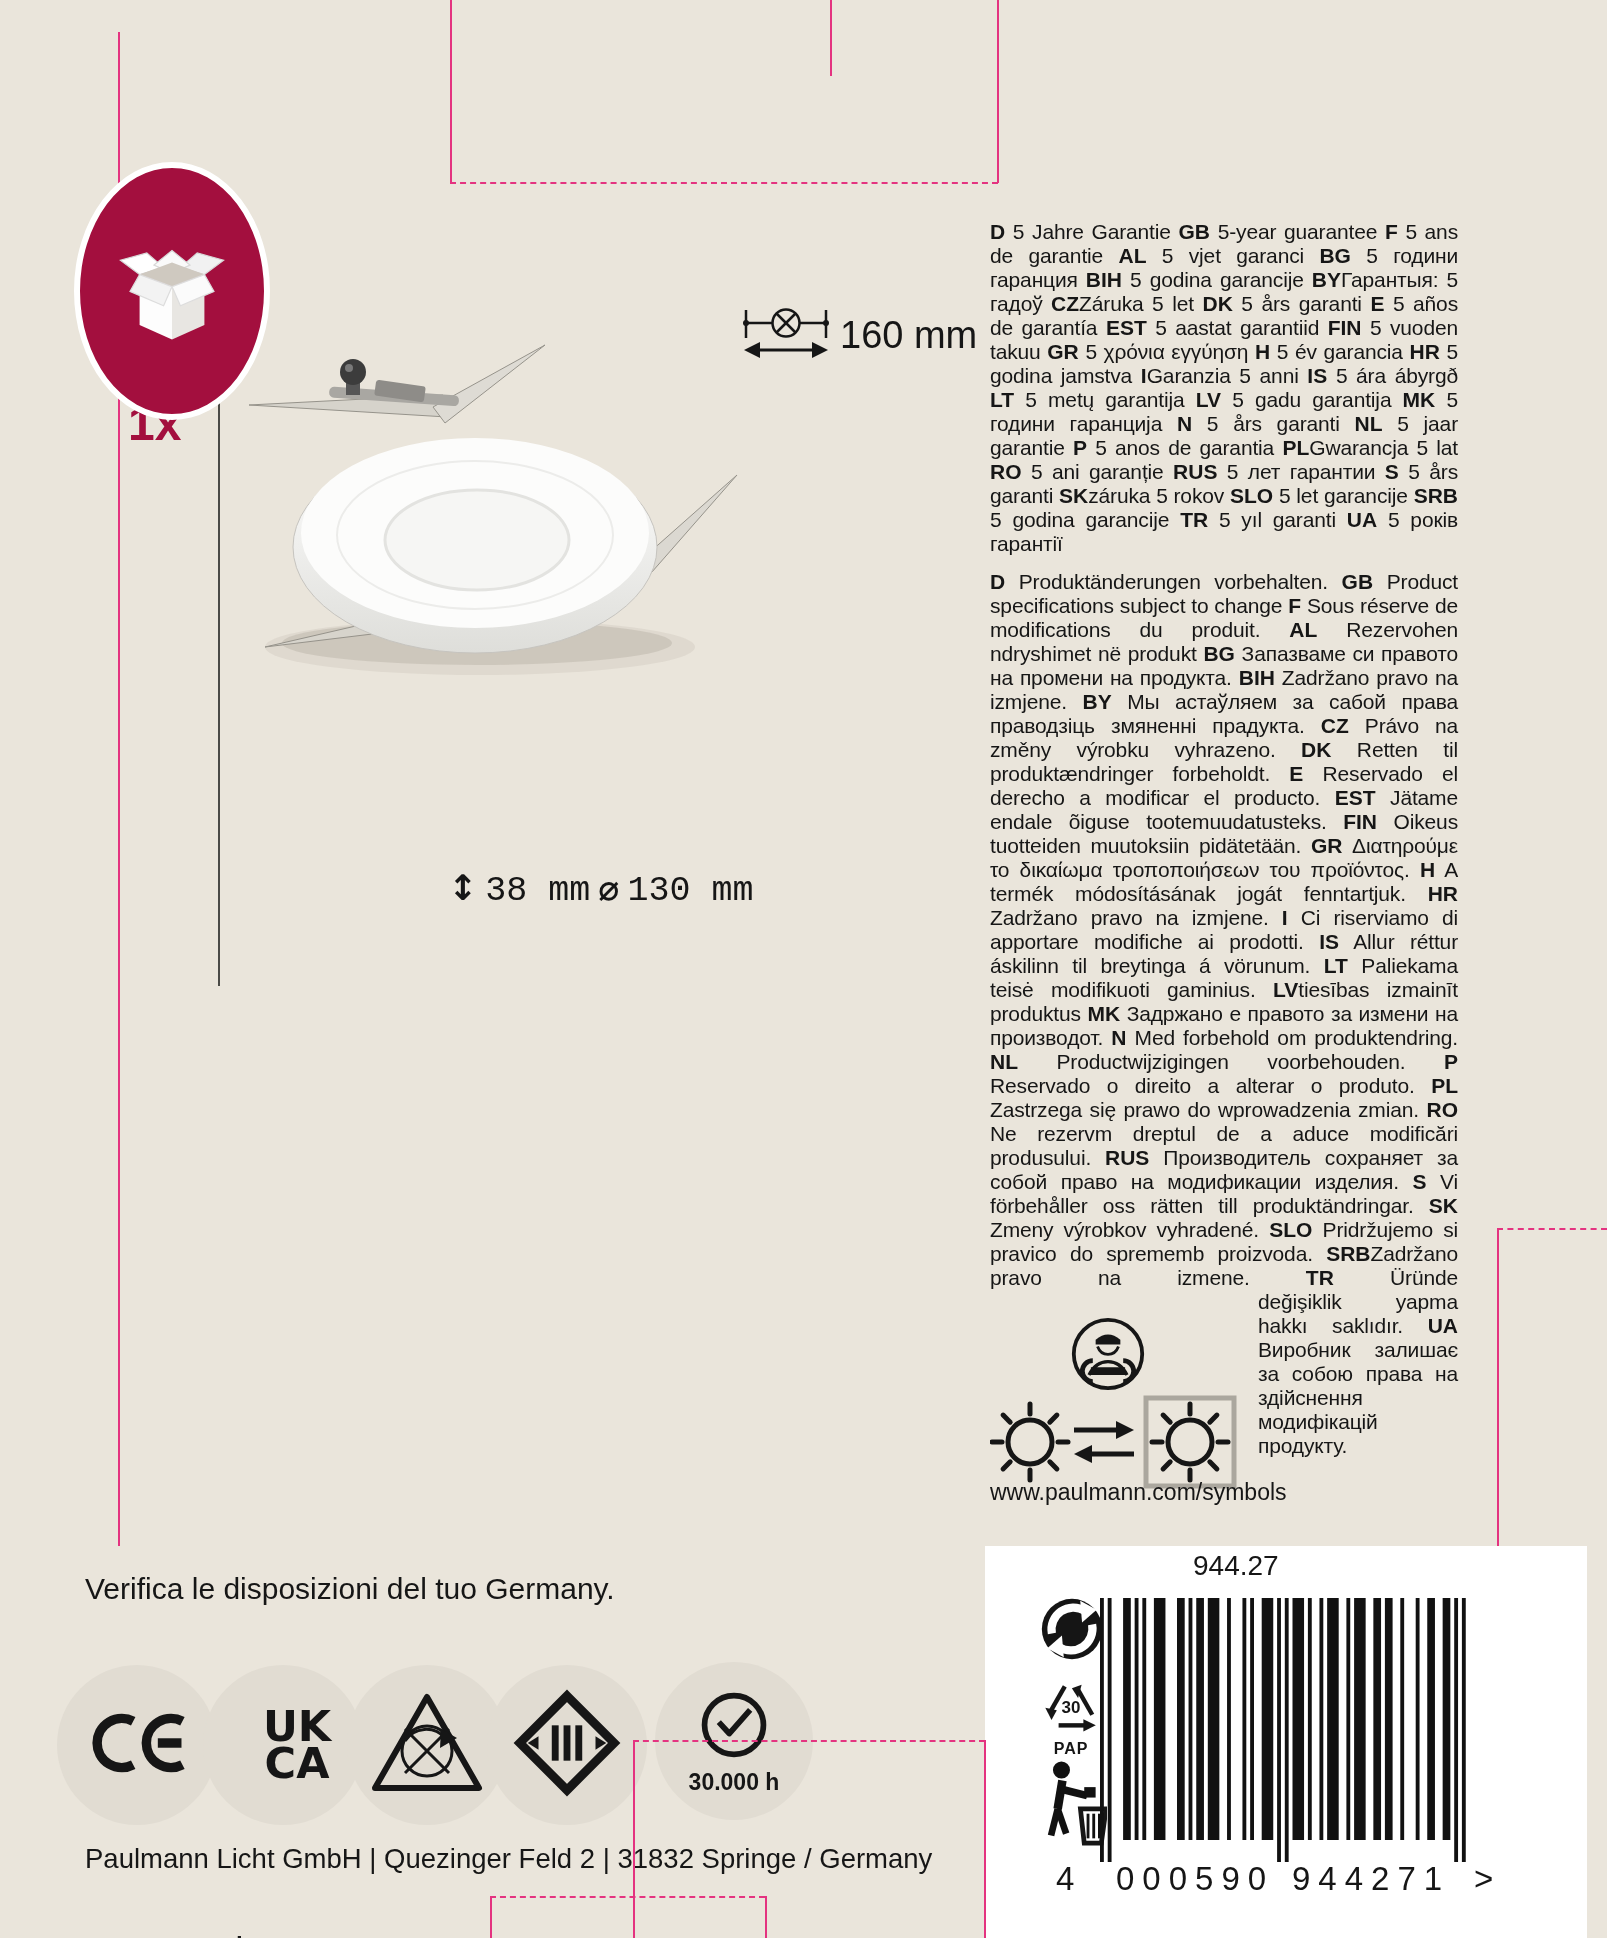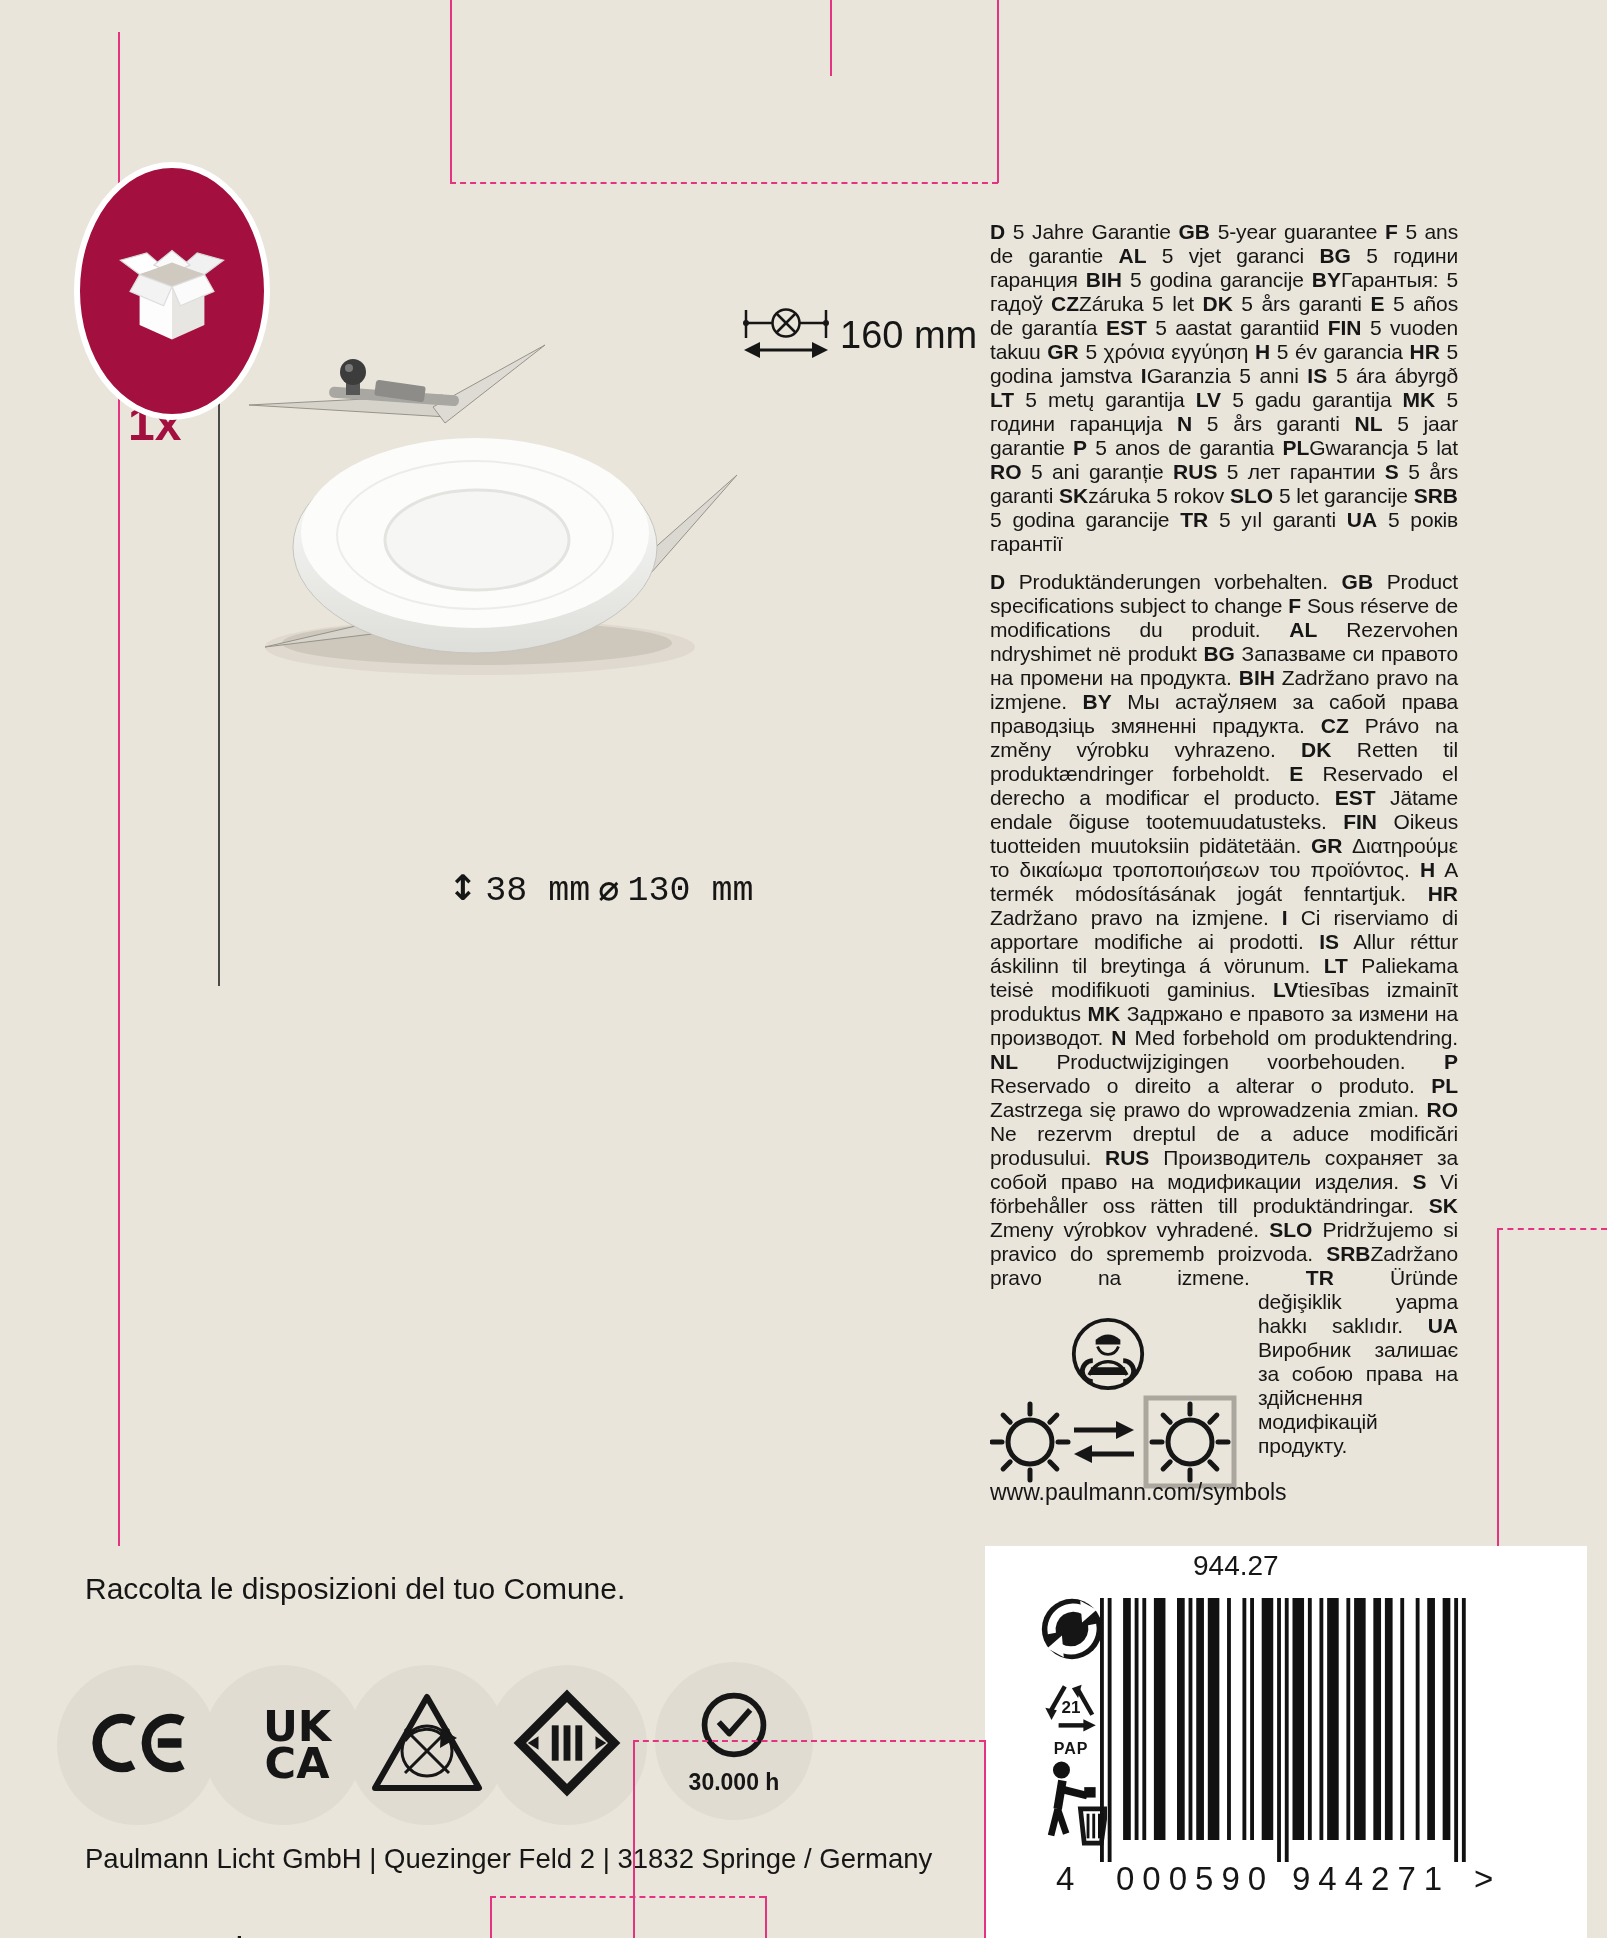--- a/index.html
+++ b/index.html
@@ -181,21 +181,21 @@
             <polygon points="102,51 84,60 102,69" fill="#161616"></polygon>
           </svg>
         </span>
         <span class="symbols-url">www.paulmann.com/symbols</span>
       </span>
       <span>değişiklik yapma hakkı saklıdır. <b>UA</b> Виробник залишає за собою права на здійснення модифікацій продукту.</span>
     </div>
   </div>
 
   <div class="disposal">
-    <div>Raccolta le disposizioni del tuo Comune.</div>
+    <div>Verifica le disposizioni del tuo Germany.</div>
   </div>
 
   <div class="badge" style="left:57px;top:1665px;width:160px;height:160px;">
     <span>
       <svg width="106" height="60" viewBox="0 0 112 62">
         <path d="M52 8 A26 26 0 1 0 52 54" class="stroke" stroke-width="10"></path>
         <path d="M104 8 A26 26 0 1 0 104 54" class="stroke" stroke-width="10"></path>
         <path d="M78 31 L103 31" class="stroke" stroke-width="10"></path>
       </svg>
     </span>
@@ -256,21 +256,21 @@
     </span>
     <span class="pap">
       <svg width="72" height="62" viewBox="0 0 80 70">
         <path d="M33 14 L17 42" class="stroke" stroke-width="5"></path>
         <polygon points="11,38 18,52 24,41" fill="#161616"></polygon>
         <path d="M26 58 L56 58" class="stroke" stroke-width="5"></path>
         <polygon points="54,51 68,58 54,65" fill="#161616"></polygon>
         <path d="M64 46 L48 18" class="stroke" stroke-width="5"></path>
         <polygon points="41,16 52,12 48,27" fill="#161616"></polygon>
       </svg>
-      <span class="num">21</span>
+      <span class="num">30</span>
       <span class="lbl">PAP</span>
     </span>
     <span class="tidyman">
       <svg width="74" height="100" viewBox="0 0 78 102">
         <circle cx="30" cy="11" r="9" fill="#111"></circle>
         <line x1="31" y1="22" x2="26" y2="52" stroke="#111" stroke-width="9"></line>
         <line x1="29" y1="31" x2="57" y2="38" stroke="#111" stroke-width="8"></line>
         <rect x="54" y="29" width="12" height="11" fill="#111"></rect>
         <line x1="26" y1="52" x2="19" y2="80" stroke="#111" stroke-width="7"></line>
         <line x1="26" y1="52" x2="35" y2="78" stroke="#111" stroke-width="7"></line>

